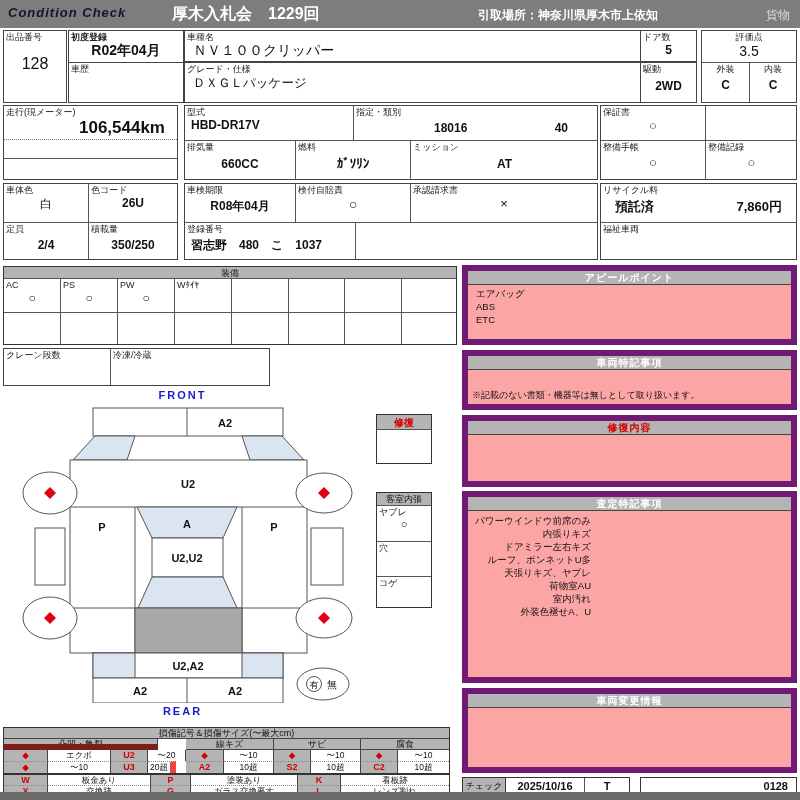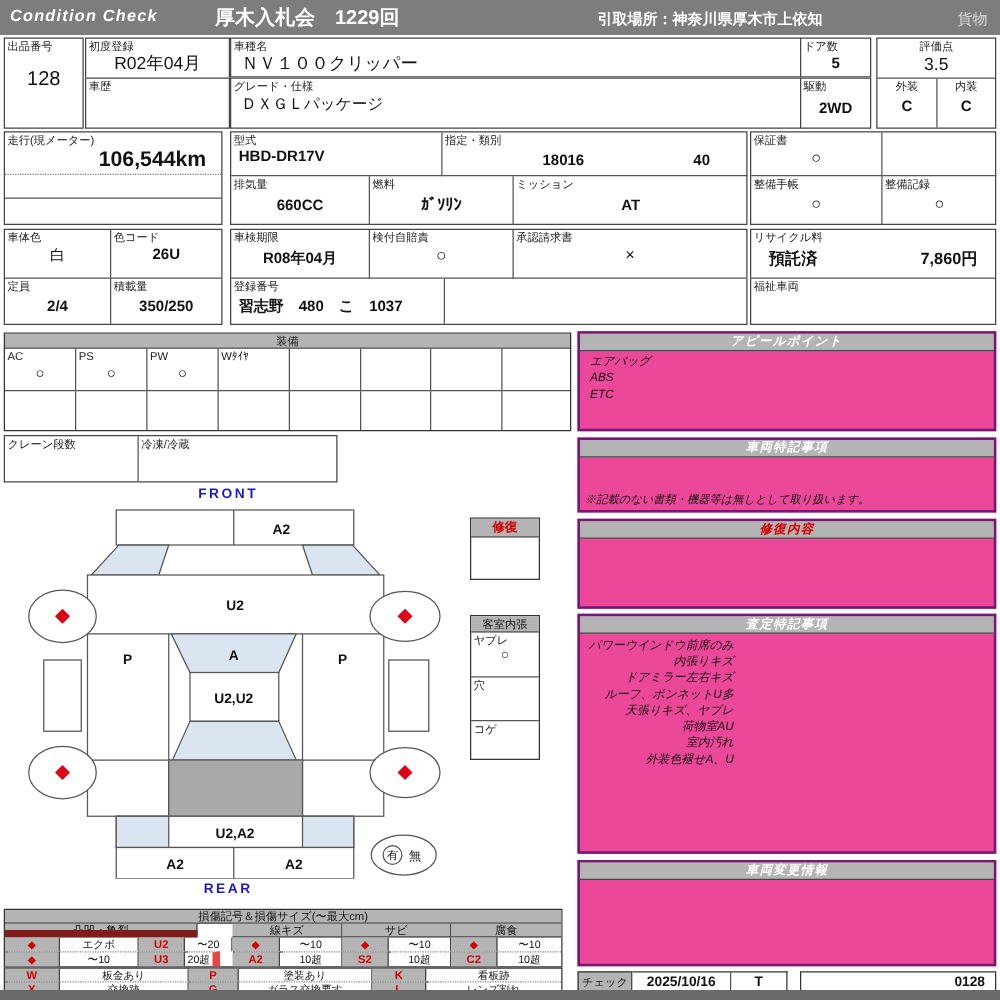--- a/index.html
+++ b/index.html
@@ -8,46 +8,46 @@
   .box{position:absolute;border:1px solid #444;background:#fff;box-sizing:border-box;}
   .cell{position:absolute;box-sizing:border-box;}
   .lbl{font-size:9px;color:#222;padding:1px 2px;line-height:10px;white-space:nowrap;}
   .val{font-size:12px;font-weight:bold;text-align:center;white-space:nowrap;}
   .mark{font-size:13px;text-align:center;}
   .br{border-right:1px solid #555;}
   .bb{border-bottom:1px solid #555;}
   .graybar{background:#b4b4b4;}
   .phead{position:absolute;left:0;top:0;right:0;height:13px;background:#b4b4b4;border-bottom:1px solid #444;
          color:#fff;font-weight:bold;font-size:10px;text-align:center;line-height:13px;letter-spacing:1px;}
-  .panel{position:absolute;border:2px solid #701a75;background:#ec4899;box-sizing:border-box;font-style:italic;}
+  .panel{position:absolute;border:6px solid #701a75;background:#fca5a5;box-sizing:border-box;}
   .red{color:#d40000;}
   .blue-lbl{color:#1a1acd;font-weight:bold;font-size:11px;text-align:center;letter-spacing:2px;}
   .item{font-size:9.5px;line-height:13px;white-space:nowrap;}
   .lcell{position:absolute;box-sizing:border-box;font-size:8.5px;text-align:center;line-height:11px;white-space:nowrap;overflow:hidden;}
   .lsym{background:#b4b4b4;color:#d40000;font-weight:bold;}
   .dot-top{border-top:1px dotted #888;}
   svg text{font-family:"Liberation Sans",sans-serif;}
 </style>
 </head>
 <body>
 
 <div id="sheet">
 
   <div class="abs" style="left:0;top:0;width:800px;height:28px;background:#7d7d7d;">
-    <span class="abs" style="left:8px;top:5px;font-style:italic;font-weight:bold;font-size:13px;color:#ffffff;letter-spacing:1px;">Condition  Check</span>
+    <span class="abs" style="left:8px;top:5px;font-style:italic;font-weight:bold;font-size:13px;color:#0f172a;letter-spacing:1px;">Condition  Check</span>
     <span class="abs" style="left:172px;top:4px;font-weight:bold;font-size:16px;color:#fff;">厚木入札会　1229回</span>
     <span class="abs" style="left:478px;top:7px;font-weight:bold;font-size:12px;color:#fff;">引取場所：神奈川県厚木市上依知</span>
     <span class="abs" style="right:10px;top:7px;font-size:12px;color:#d8d8d8;">貨物</span>
   </div>
 
   <div class="box" style="left:3px;top:30px;width:64px;height:73px;">
     <div class="lbl">出品番号</div>
     <div style="text-align:center;font-size:16px;margin-top:12px;">128</div>
   </div>
-  <div class="box" style="left:68px;top:30px;width:116px;height:50px;">
+  <div class="box" style="left:68px;top:30px;width:116px;height:50px;font-weight:bold;">
     <div class="lbl">初度登録</div>
     <div style="text-align:center;font-size:14px;margin-top:-1px;">R02年04月</div>
   </div>
   <div class="box" style="left:68px;top:62px;width:116px;height:41px;">
     <div class="lbl">車歴</div>
   </div>
   <div class="box" style="left:184px;top:30px;width:457px;height:32px;">
     <div class="lbl">車種名</div>
     <div style="font-size:14px;padding-left:8px;margin-top:-1px;white-space:nowrap;">ＮＶ１００クリッパー</div>
   </div>

